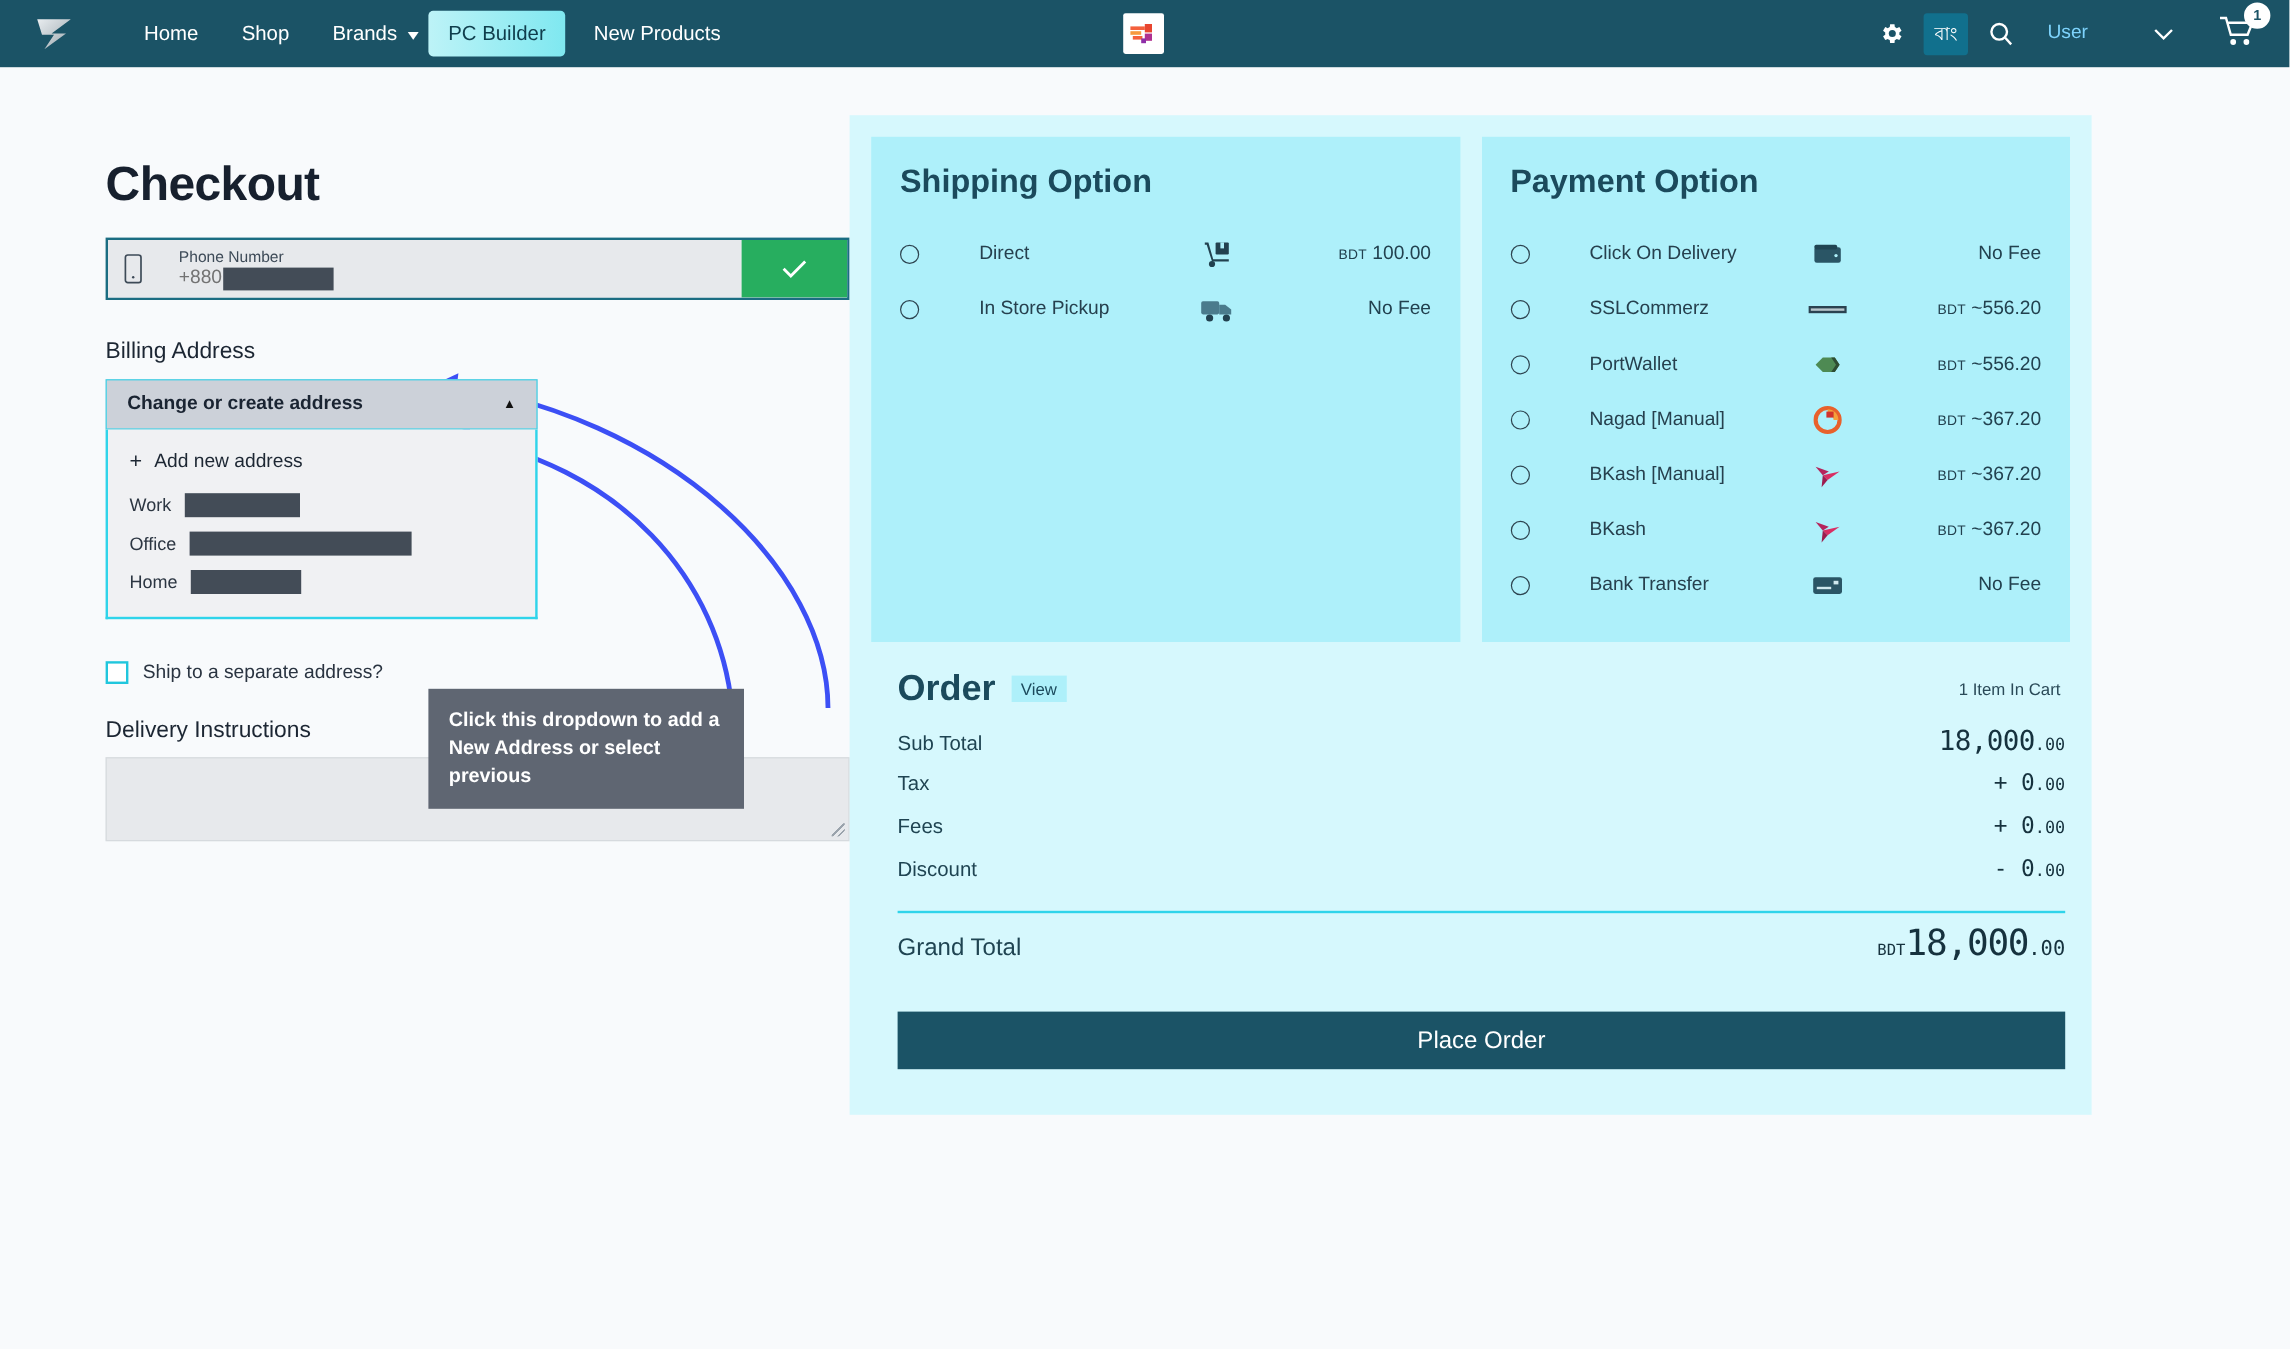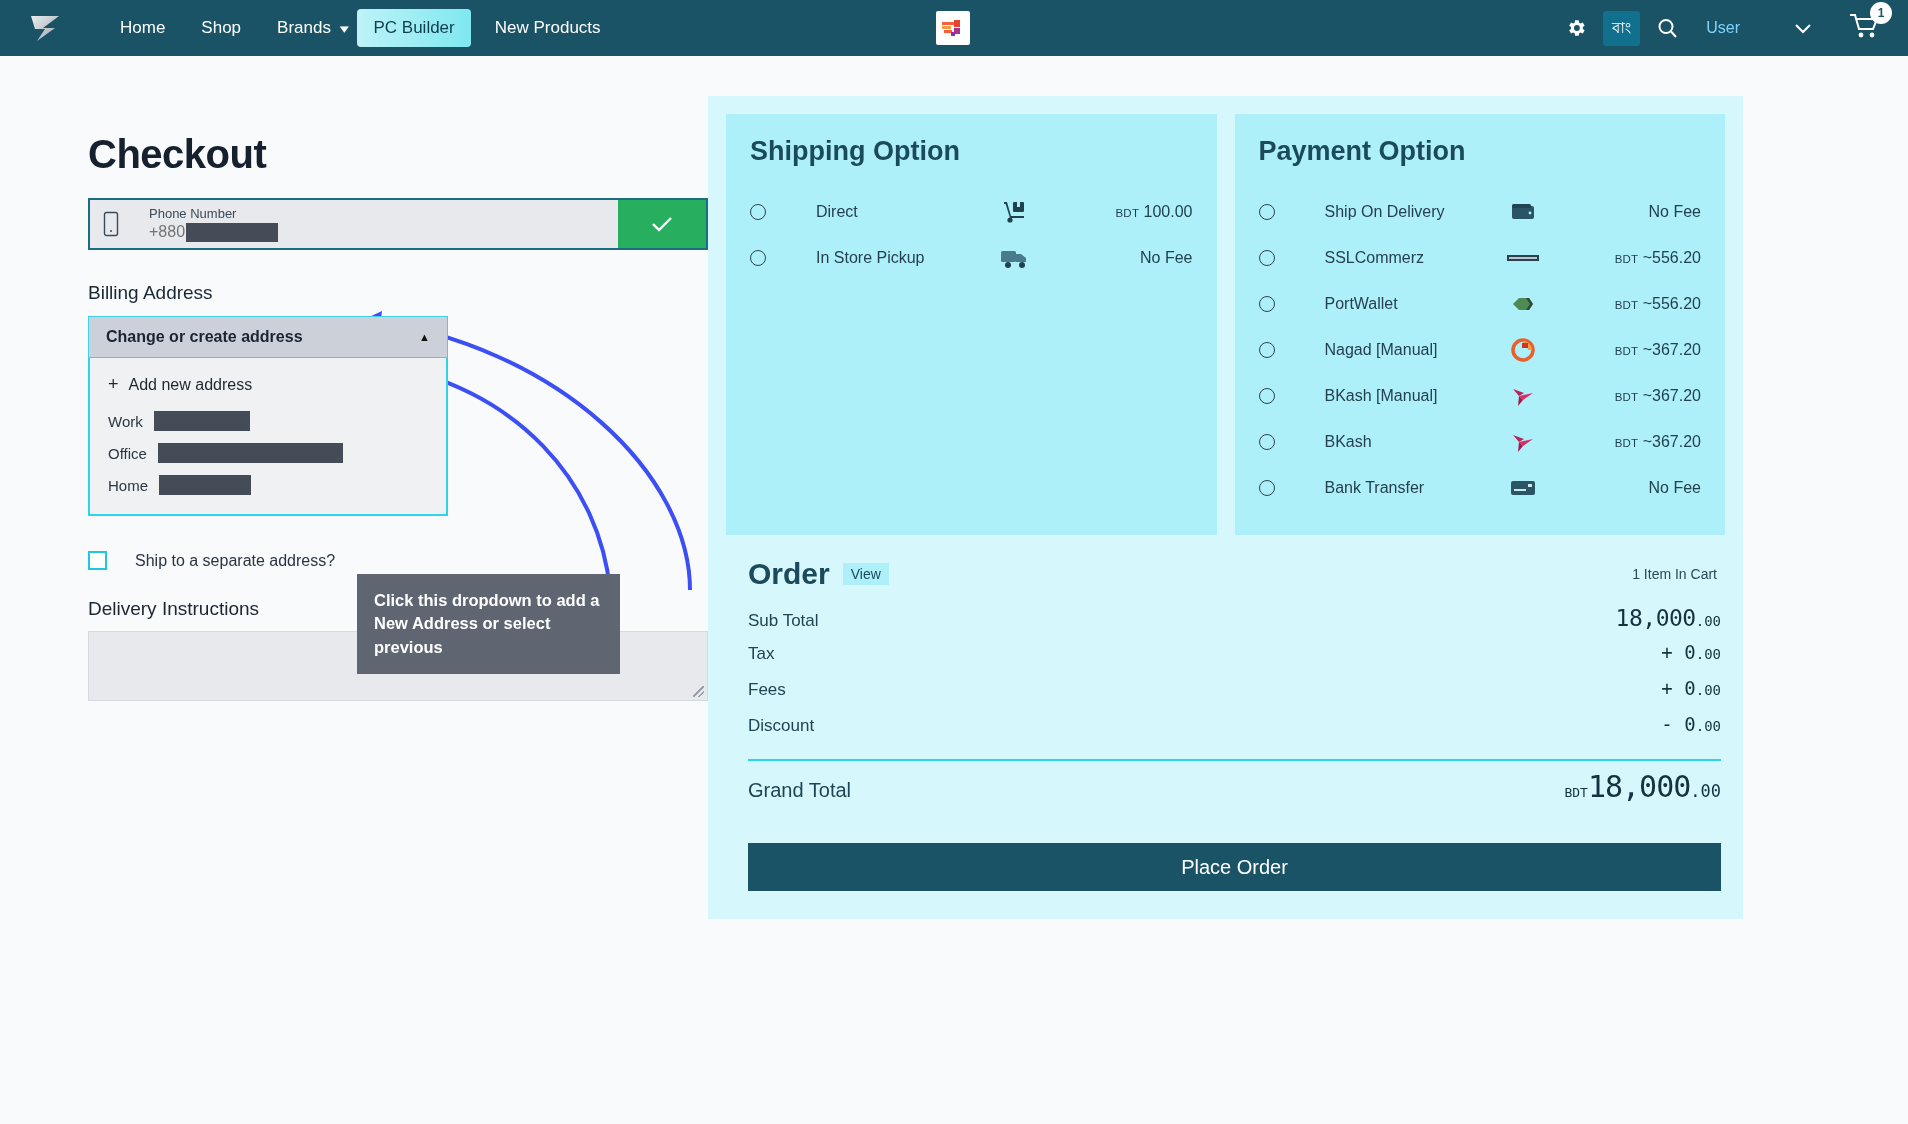--- a/index.html
+++ b/index.html
@@ -145,21 +145,21 @@
   .addr-item {
     display:flex; align-items:center; gap: 11px;
     padding: 6px 18px;
     font-size: 15px; color: #2c3642;
   }
   .addr-redact-1 { width: 185px; height: 20px; }
   .addr-redact-2 { width: 96px; height: 20px; }
   .addr-redact-3 { width: 92px; height: 20px; }
 
   
-  .ship-sep { display:flex; align-items:center; gap: 28px; margin-top: 35px; }
+  .ship-sep { display:flex; align-items:center; gap: 12px; margin-top: 35px; }
   .cb {
     width: 19px; height: 19px; border: 2px solid #20c6dd; background: #fff;
   }
   .ship-sep-label { font-size: 16px; color: #2a3441; }
 
   .di-label { font-size: 19px; color: #1c2633; margin: 28px 0 11px 0; }
   .di-box {
     width: 620px; height: 70px;
     background: #e7e9ec; border: 1px solid #d6dade;
     position: relative;
@@ -183,21 +183,21 @@
     line-height: 1.42;
     padding: 15px 17px;
   }
   .arrow-svg { position: absolute; left: 0; top: 0; pointer-events: none; }
 
   
   .order-card {
     background: #d6f8fd;
     width: 1035px;
     margin-left: 8px;
-    padding: 18px 18px 28px 18px;
+    padding: 18px 18px 38px 18px;
   }
   .opt-row { display: flex; gap: 18px; }
   .opt-panel {
     background: #aef0fa;
     flex: 1;
     padding: 22px 24px 24px 24px;
     min-height: 390px;
   }
   .opt-title {
     font-size: 27px; font-weight: bold; color: #1b4a5c;
@@ -440,21 +440,21 @@
             </span>
             <span class="opt-price"><span class="cur"></span> <span>No Fee</span></span>
           </div>
         </div>
 
         <div class="opt-panel">
           <div class="opt-title">Payment Option</div>
 
           <div class="opt-item">
             <span class="radio"></span>
-            <span class="opt-name">Ship On Delivery</span>
+            <span class="opt-name">Click On Delivery</span>
             <span class="opt-ic">
               <svg width="24" height="18" viewBox="0 0 24 18" fill="#2a5565">
                 <rect x="1" y="3" width="22" height="13" rx="2"></rect>
                 <rect x="1" y="1" width="19" height="4" rx="1.5" fill="#1f4452"></rect>
                 <circle cx="19" cy="10" r="1.4" fill="#aef0fa"></circle>
               </svg>
             </span>
             <span class="opt-price"><span class="cur"></span> <span>No Fee</span></span>
           </div>
 

